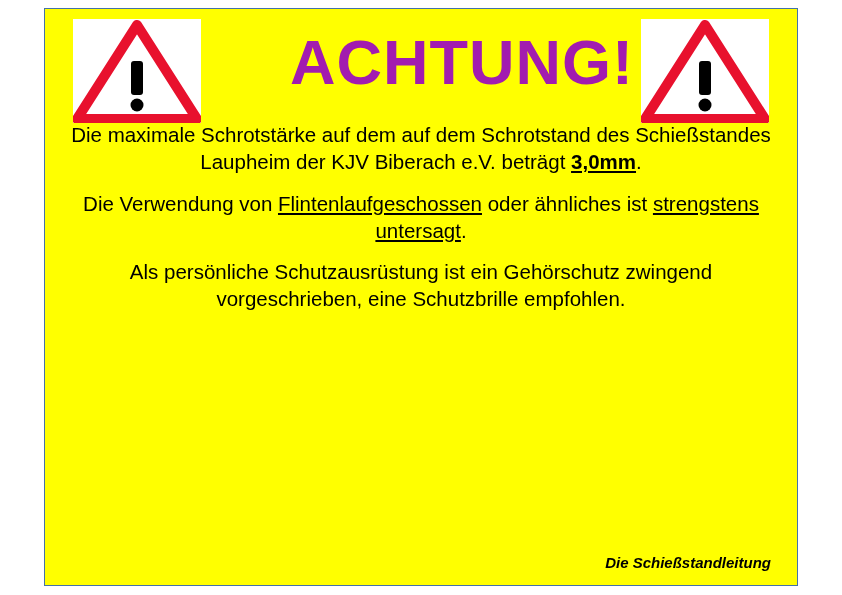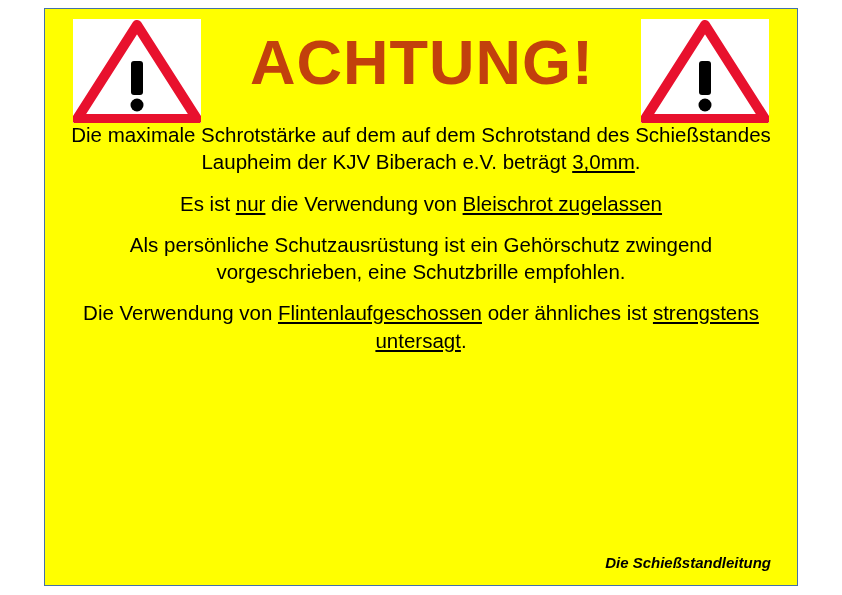--- a/index.html
+++ b/index.html
@@ -40,22 +40,22 @@
   .warn-icon.left { left: 28px; }
   .warn-icon.right { right: 28px; }
 
   .warn-icon svg { display: block; width: 128px; height: 104px; }
 
   .title {
     position: absolute;
     left: 165px;
     top: 22px;
     width: 424px;
-    text-align: center;
-    color: #c2410c;
+    text-align: right;
+    color: #a21caf;
     font-size: 63px;
     font-weight: bold;
     letter-spacing: 1px;
     line-height: 1;
   }
 
   .body {
     position: absolute;
     left: 20px;
     right: 20px;
@@ -64,21 +64,21 @@
     color: #000000;
     font-size: 20.5px;
     line-height: 1.33;
   }
 
   .para {
     margin: 0 0 14px 0;
   }
 
   .u { text-decoration: underline; }
-  .bu { font-weight: normal; text-decoration: underline; }
+  .bu { font-weight: bold; text-decoration: underline; }
 
   .signature {
     position: absolute;
     right: 26px;
     bottom: 14px;
     font-size: 15px;
     font-weight: bold;
     color: #000000;
     font-style: italic;
   }
@@ -105,30 +105,27 @@
       </svg>
     </div>
 
     <div class="title">ACHTUNG!</div>
 
     <div class="body">
       <p class="para">
         <span>Die maximale Schrotstärke auf dem auf dem Schrotstand des Schießstandes Laupheim der KJV Biberach e.V. beträgt </span><span class="bu">3,0mm</span><span>.</span>
       </p>
 
-      <p class="para">
-        <span>Es ist </span><span class="u">nur</span><span> die Verwendung von </span><span class="u">Bleischrot zugelassen</span>
-      </p>
 
 
       <p class="para">
-        <span>Als persönliche Schutzausrüstung ist ein Gehörschutz zwingend vorgeschrieben, eine Schutzbrille empfohlen.</span>
+        <span>Die Verwendung von </span><span class="u">Flintenlaufgeschossen</span><span> oder ähnliches ist </span><span class="u">strengstens untersagt</span><span>.</span>
       </p>
 
       <p class="para">
-        <span>Die Verwendung von </span><span class="u">Flintenlaufgeschossen</span><span> oder ähnliches ist </span><span class="u">strengstens untersagt</span><span>.</span>
+        <span>Als persönliche Schutzausrüstung ist ein Gehörschutz zwingend vorgeschrieben, eine Schutzbrille empfohlen.</span>
       </p>
 
     </div>
 
     <div class="signature">Die Schießstandleitung</div>
   </div>
 </div>
 
 </body></html>

